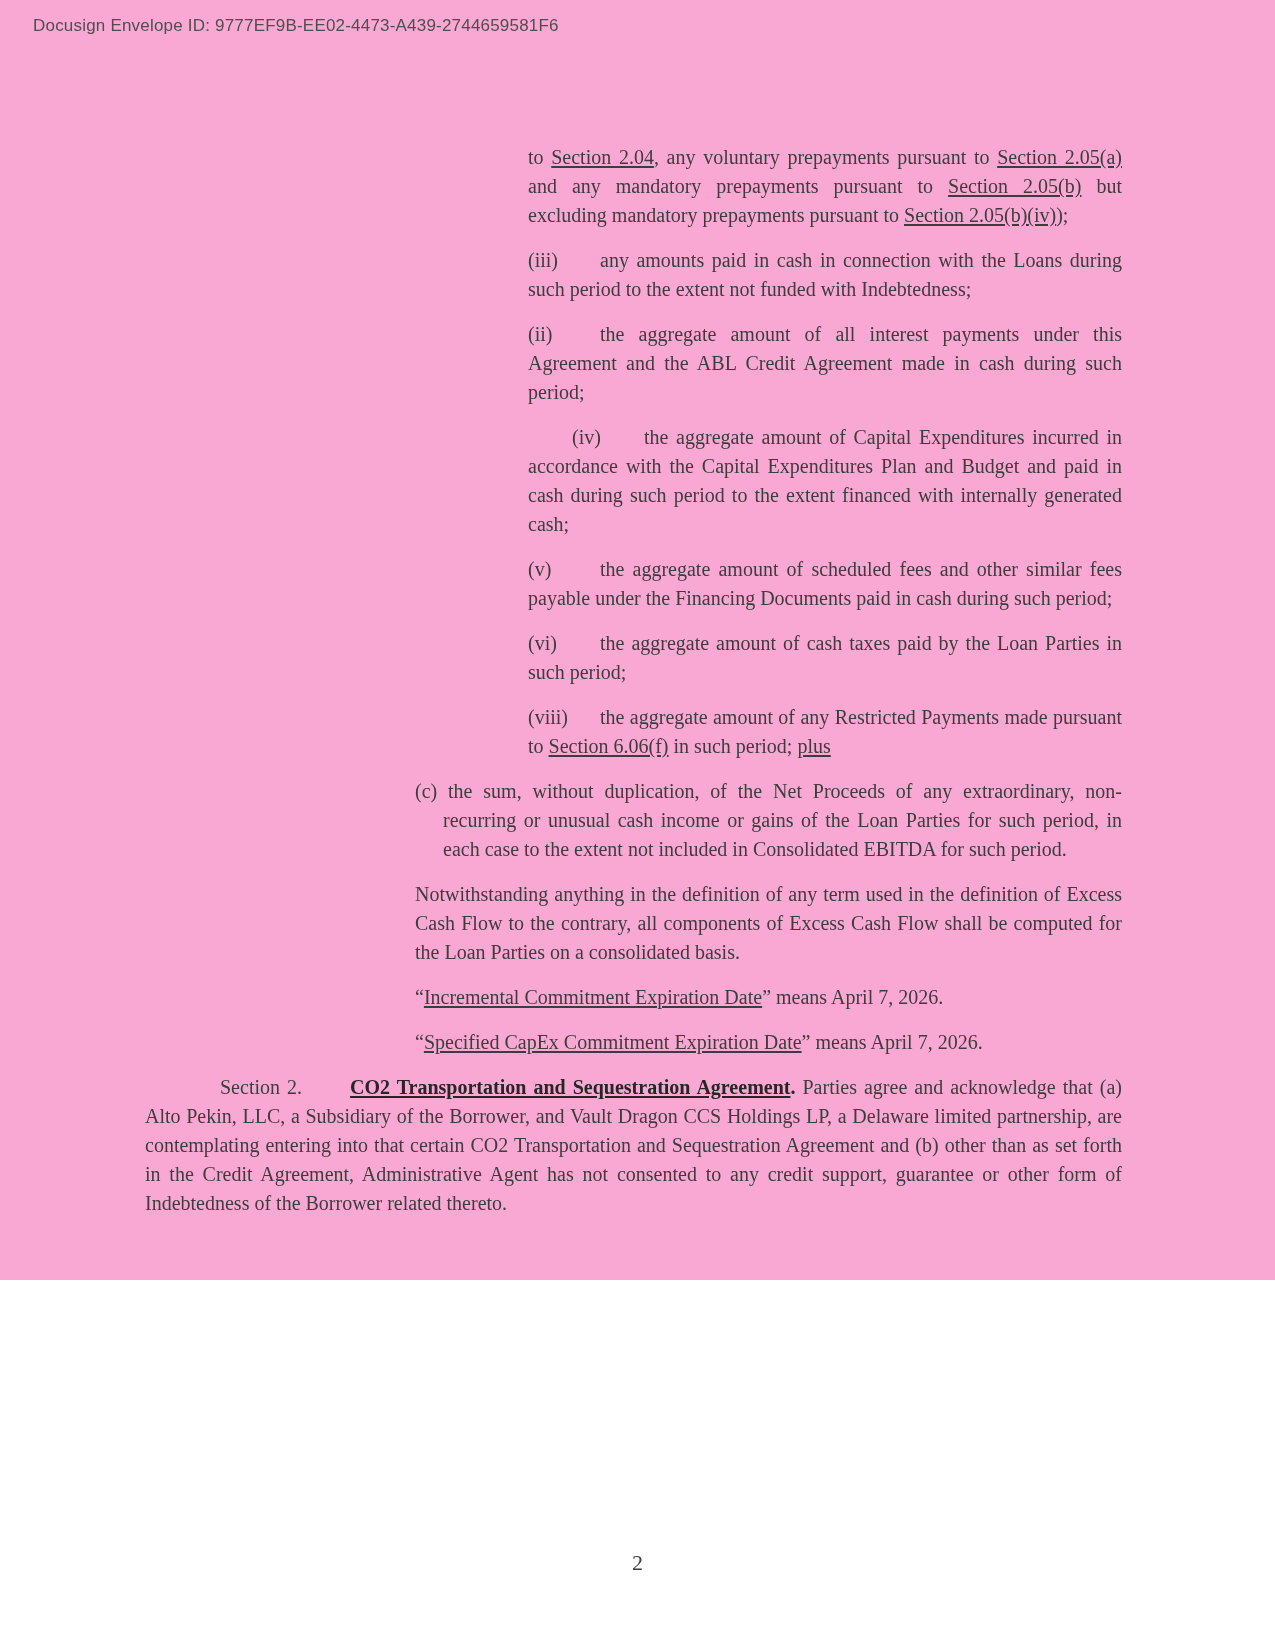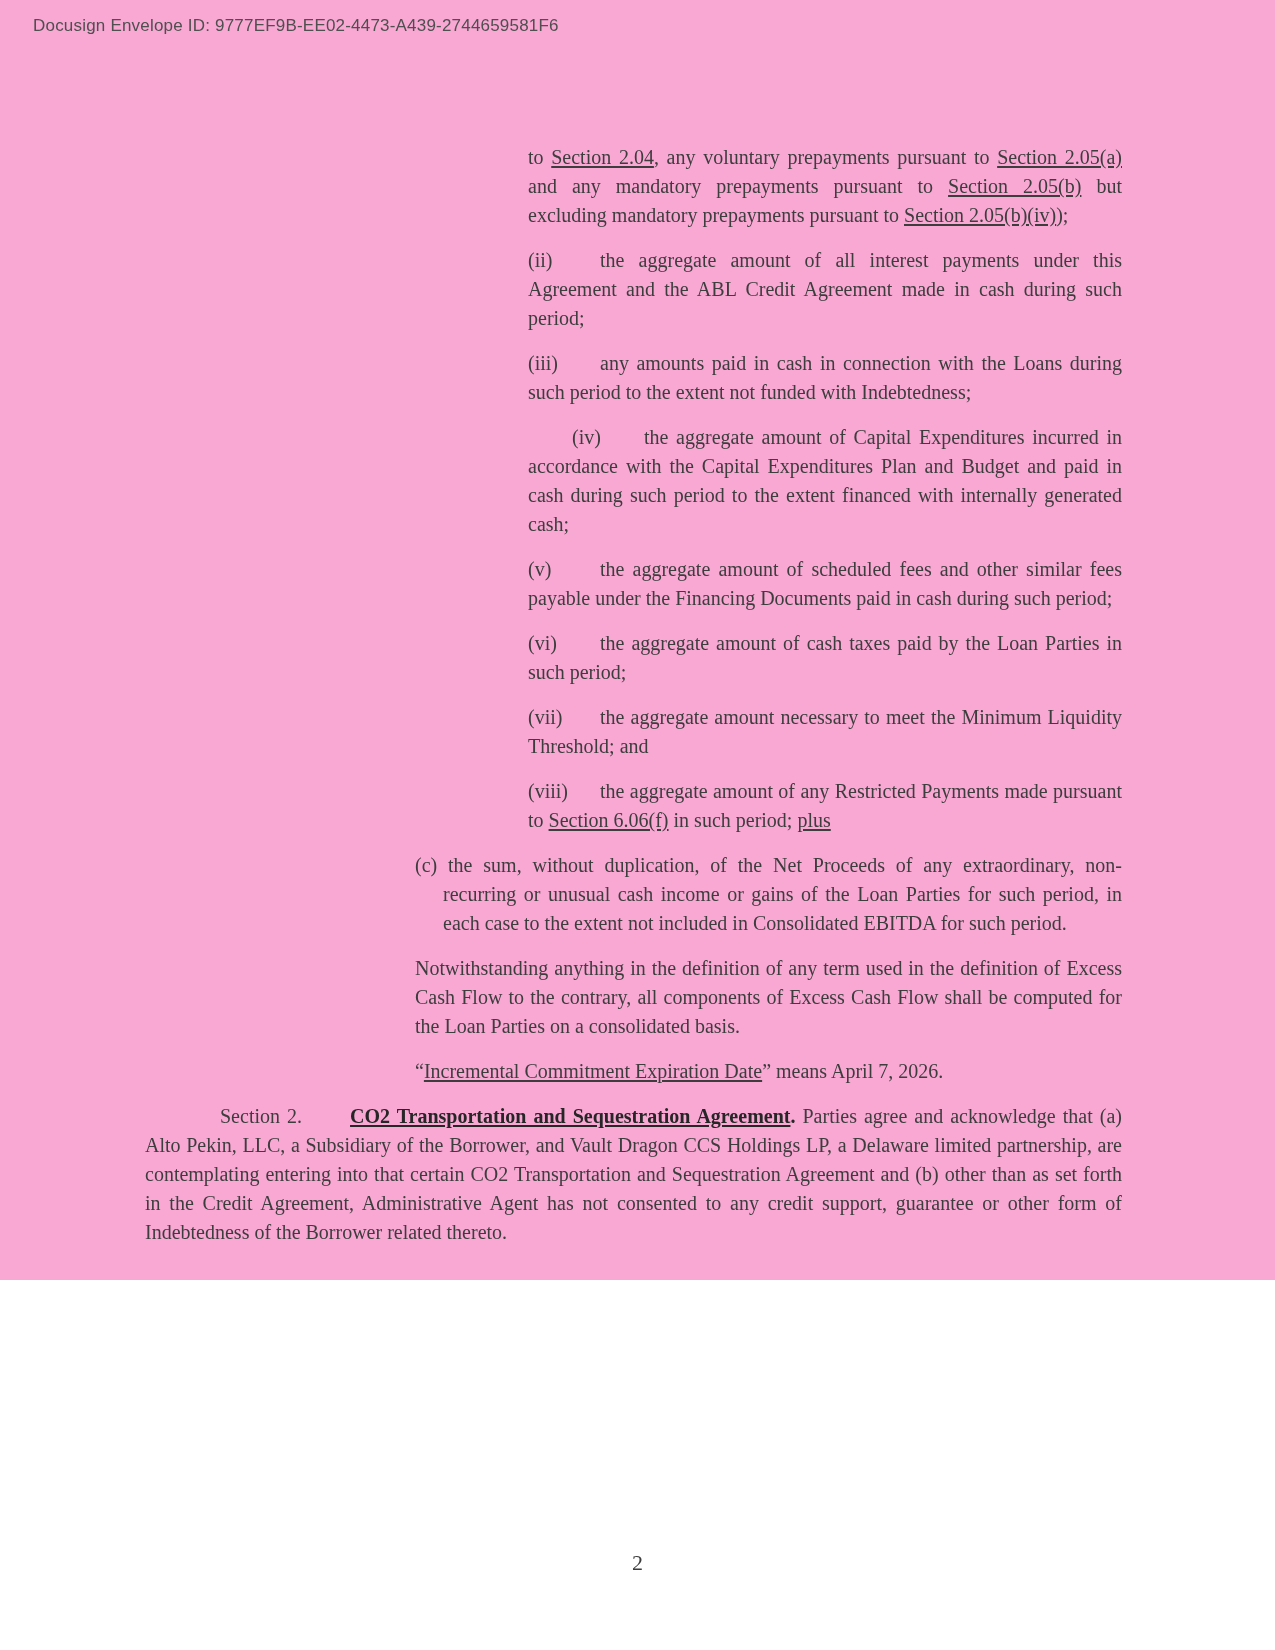--- a/index.html
+++ b/index.html
@@ -52,27 +52,27 @@
   }
 </style>
 </head>
 <body>
 
 <div class="page">
   <div class="doc-header">Docusign Envelope ID: 9777EF9B-EE02-4473-A439-2744659581F6</div>
 
   <div class="doc-body" id="doc-body">
       <div class="para indent2"><span class="run">to </span><span class="run u">Section 2.04</span><span class="run">, any voluntary prepayments pursuant to </span><span class="run u">Section 2.05(a)</span><span class="run"> and any mandatory prepayments pursuant to </span><span class="run u">Section 2.05(b)</span><span class="run"> but excluding mandatory prepayments pursuant to </span><span class="run u">Section 2.05(b)(iv)</span><span class="run">);</span></div>
+      <div class="para indent2"><span class="run marker" style="width: 72px;">(iii)</span><span class="run">any amounts paid in cash in connection with the Loans during such period to the extent not funded with Indebtedness;</span></div>
       <div class="para indent2"><span class="run marker" style="width: 72px;">(ii)</span><span class="run">the aggregate amount of all interest payments under this Agreement and the ABL Credit Agreement made in cash during such period;</span></div>
-      <div class="para indent2"><span class="run marker" style="width: 72px;">(iii)</span><span class="run">any amounts paid in cash in connection with the Loans during such period to the extent not funded with Indebtedness;</span></div>
       <div class="para indent2"><span class="run marker" style="width: 72px; margin-left: 44px;">(iv)</span><span class="run">the aggregate amount of Capital Expenditures incurred in accordance with the Capital Expenditures Plan and Budget and paid in cash during such period to the extent financed with internally generated cash;</span></div>
       <div class="para indent2"><span class="run marker" style="width: 72px;">(v)</span><span class="run">the aggregate amount of scheduled fees and other similar fees payable under the Financing Documents paid in cash during such period;</span></div>
       <div class="para indent2"><span class="run marker" style="width: 72px;">(vi)</span><span class="run">the aggregate amount of cash taxes paid by the Loan Parties in such period;</span></div>
-      <div class="para indent2"><span class="run marker" style="width: 72px;">(vii)</span><span class="run">the aggregate amount necessary to meet the Minimum Liquidity Threshold; and</span></div>
       <div class="para indent2"><span class="run marker" style="width: 72px;">(viii)</span><span class="run">the aggregate amount of any Restricted Payments made pursuant to </span><span class="run u">Section 6.06(f)</span><span class="run"> in such period; </span><span class="run u">plus</span></div>
       <div class="para hang"><span class="run">(c) </span><span class="run">the sum, without duplication, of the Net Proceeds of any extraordinary, non-recurring or unusual cash income or gains of the Loan Parties for such period, in each case to the extent not included in Consolidated EBITDA for such period.</span></div>
       <div class="para body1"><span class="run">Notwithstanding anything in the definition of any term used in the definition of Excess Cash Flow to the contrary, all components of Excess Cash Flow shall be computed for the Loan Parties on a consolidated basis.</span></div>
       <div class="para body1"><span class="run">“</span><span class="run u">Incremental Commitment Expiration Date</span><span class="run">” means April 7, 2026.</span></div>
+      <div class="para body1"><span class="run">“</span><span class="run u">Specified CapEx Commitment Expiration Date</span><span class="run">” means April 7, 2026.</span></div>
       <div class="para section"><span class="run">Section 2.</span><span class="spacer" style="width: 48px;"></span><span class="run u b">CO2 Transportation and Sequestration Agreement</span><span class="run b">.</span><span class="run"> Parties agree and acknowledge that (a) Alto Pekin, LLC, a Subsidiary of the Borrower, and Vault Dragon CCS Holdings LP, a Delaware limited partnership, are contemplating entering into that certain CO2 Transportation and Sequestration Agreement and (b) other than as set forth in the Credit Agreement, Administrative Agent has not consented to any credit support, guarantee or other form of Indebtedness of the Borrower related thereto.</span></div>
     </div>
 
   <div class="page-number">2</div>
 </div>
 
 </body></html>

